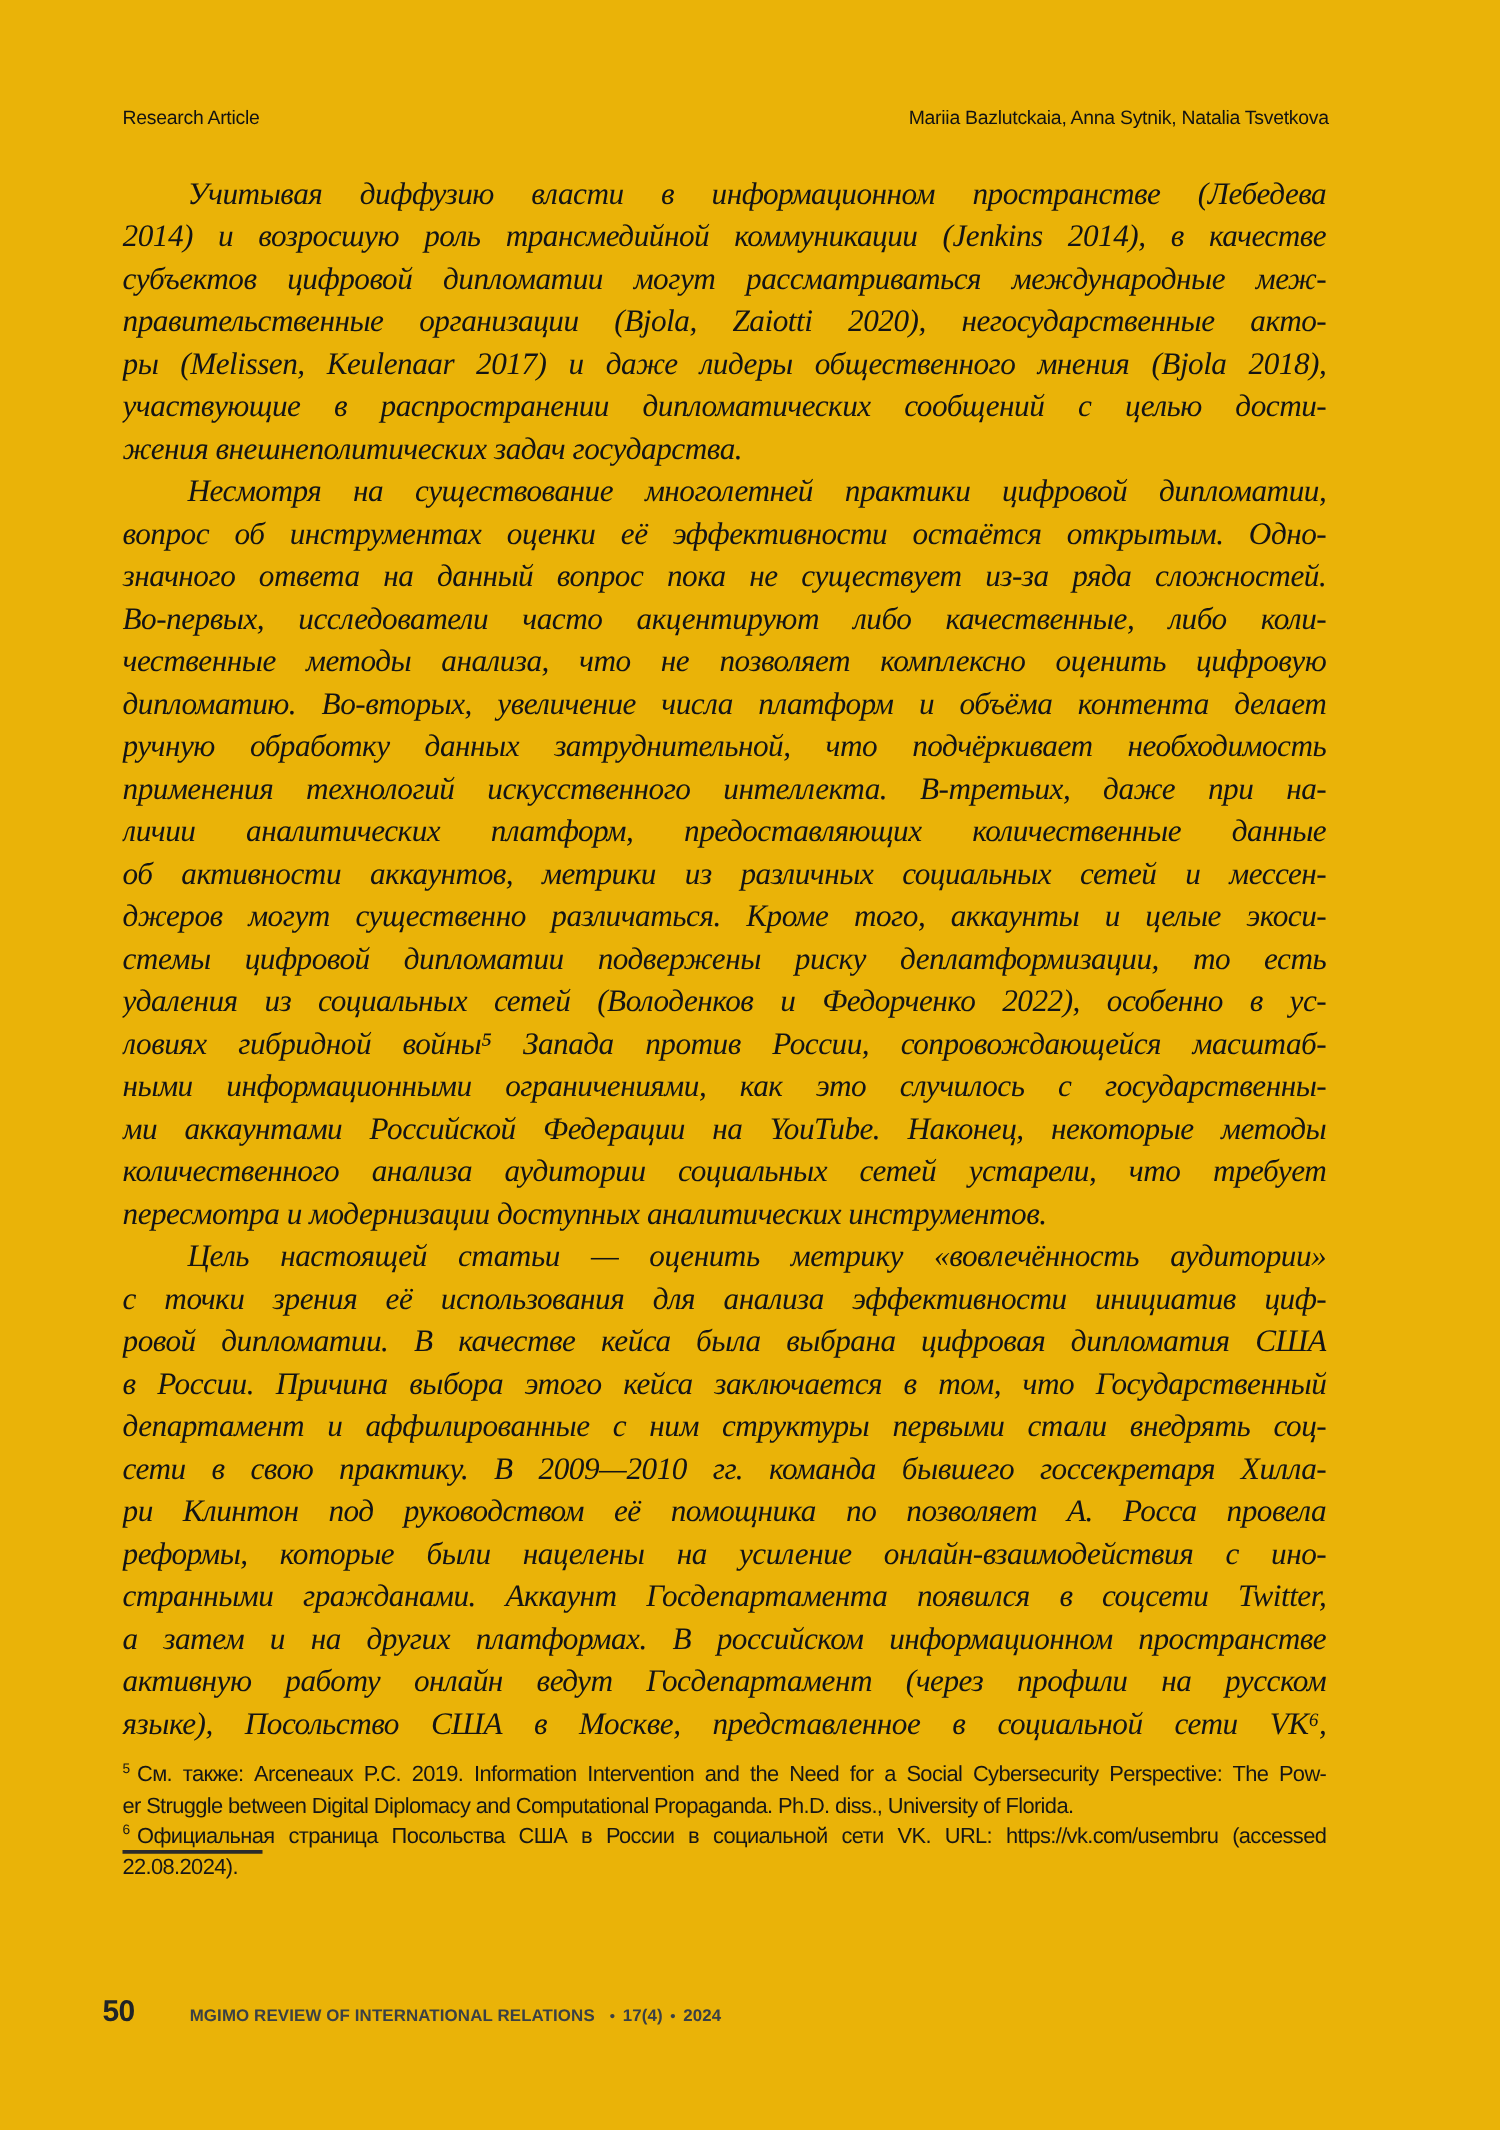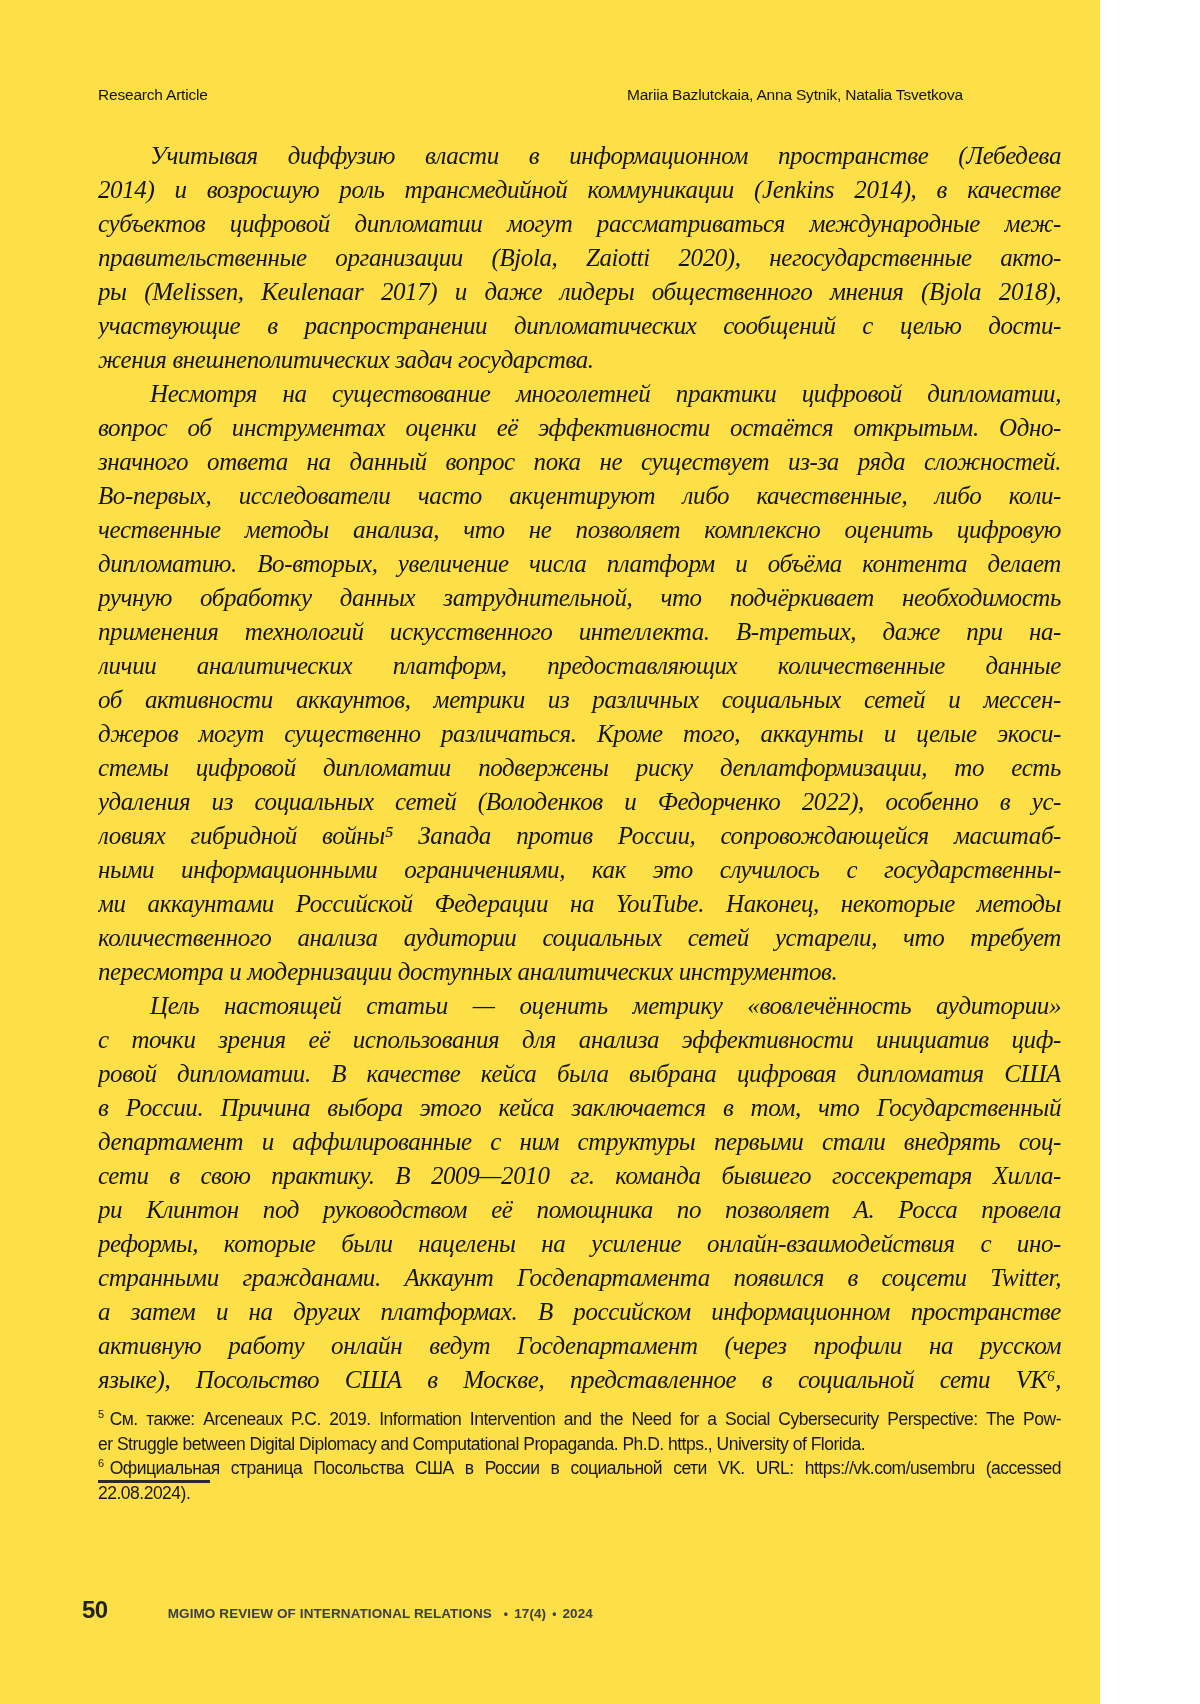--- a/index.html
+++ b/index.html
@@ -1,20 +1,20 @@
 <!DOCTYPE html>
 <html><head>
 <meta charset="utf-8">
 <style>
   html, body { margin: 0; padding: 0; background: #ffffff; }
   .page {
     position: relative;
-    width: 1100px;
+    width: 1200px;
     height: 1704px;
-    background: #fde047;
+    background: #eab308;
     color: #151515;
     overflow: hidden;
   }
 
   
   .header {
     position: absolute;
     left: 98px;
     right: 137px;
     top: 86px;
@@ -96,21 +96,21 @@
     font-family: "Liberation Sans", "DejaVu Sans", sans-serif;
     color: #33383c;
   }
   .pagenum {
     font-size: 24px;
     font-weight: bold;
     color: #202427;
     letter-spacing: -0.5px;
   }
   .journal {
-    margin-left: 60px;
+    margin-left: 44px;
     font-size: 13.5px;
     font-weight: bold;
     letter-spacing: 0.1px;
     color: #3a4045;
     white-space: nowrap;
   }
   .journal .dot {
     margin: 0 6px;
     font-size: 12px;
   }
@@ -169,21 +169,21 @@
         <div class="line">а затем и на других платформах. В российском информационном пространстве</div>
         <div class="line">активную работу онлайн ведут Госдепартамент (через профили на русском</div>
         <div class="line">языке), Посольство США в Москве, представленное в социальной сети VK⁶,</div>
       </div>
     </div>
 
   <div class="fn-rule"></div>
 
   <div class="footnotes">
       <div class="fn-line"><sup>5</sup>См. также: Arceneaux P.C. 2019. Information Intervention and the Need for a Social Cybersecurity Perspective: The Pow-</div>
-      <div class="fn-line lastline">er Struggle between Digital Diplomacy and Computational Propaganda. Ph.D. https., University of Florida.</div>
+      <div class="fn-line lastline">er Struggle between Digital Diplomacy and Computational Propaganda. Ph.D. diss., University of Florida.</div>
       <div class="fn-line"><sup>6</sup>Официальная страница Посольства США в России в социальной сети VK. URL: https://vk.com/usembru (accessed</div>
       <div class="fn-line lastline">22.08.2024).</div>
     </div>
 
   <div class="footer">
     <span class="pagenum">50</span>
     <span class="journal">
       <span>MGIMO REVIEW OF INTERNATIONAL RELATIONS</span><span class="dot first">•</span><span>17(4)</span><span class="dot">•</span><span>2024</span>
     </span>
   </div>

